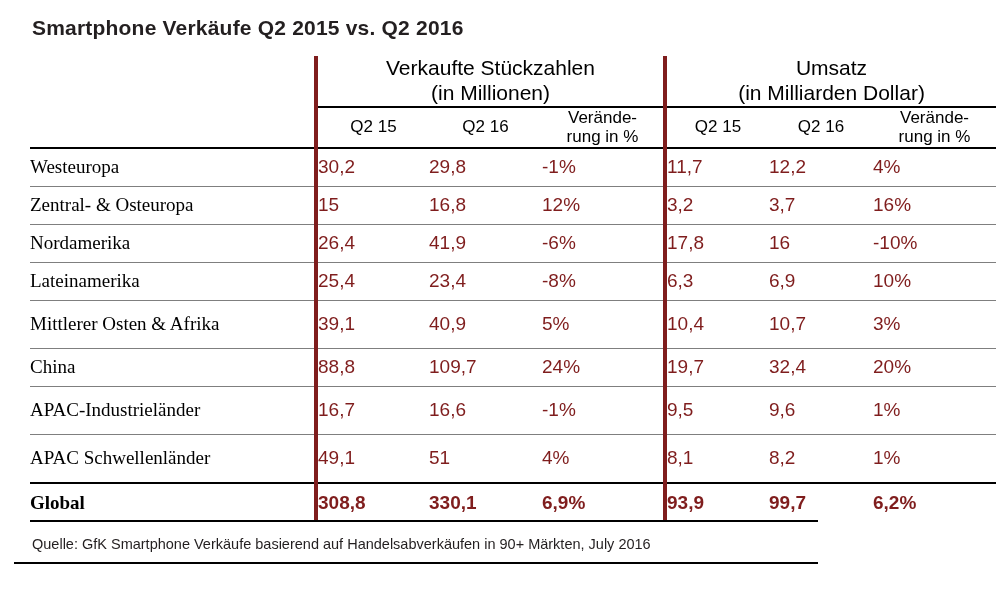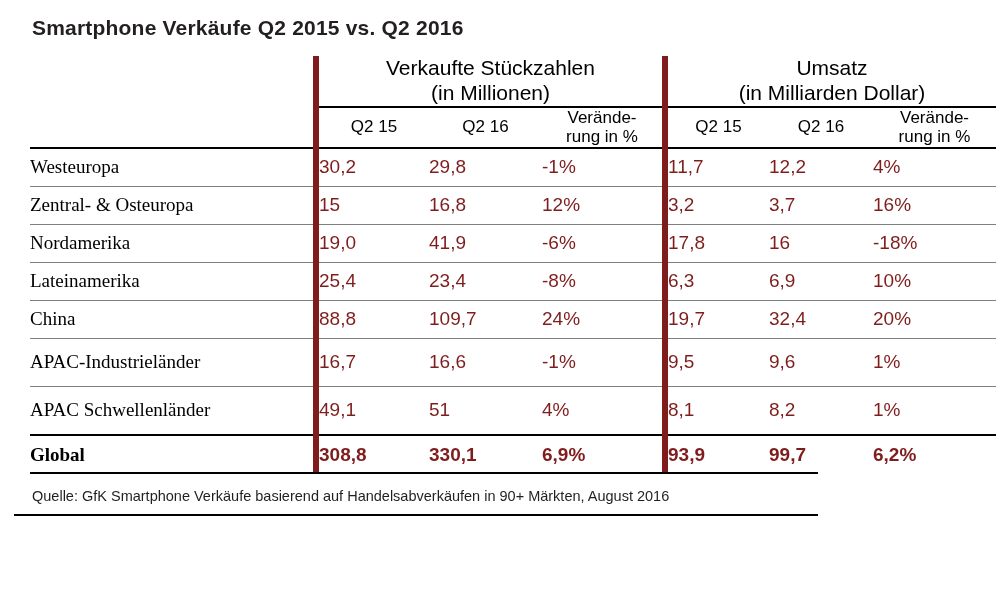--- a/index.html
+++ b/index.html
@@ -59,21 +59,21 @@
   .hdr-sub {
     text-align: center;
     font-size: 17px;
     font-weight: bold;
     line-height: 1.15;
     padding: 7px 4px 7px 4px;
   }
   .hdr-sub.chg { font-size: 17px; }
 
   
-  .vl-left  { border-left: 6px solid #7f1d1d; }
+  .vl-left  { border-left: 4px solid #7f1d1d; }
 
   .hdr-blank { border: none; }
 
   
   tr.rule-row td {
     border-top: 2px solid #000;
     height: 0;
     line-height: 0;
     font-size: 0;
     padding: 0;
@@ -205,38 +205,47 @@
           <td class="num vl-left">15</td>
           <td class="num">16,8</td>
           <td class="num">12%</td>
           <td class="num vl-left">3,2</td>
           <td class="num">3,7</td>
           <td class="num">16%</td>
         </tr>
 
         <tr class="drow">
           <td class="region">Nordamerika</td>
-          <td class="num vl-left">19,0</td>
+          <td class="num vl-left">26,4</td>
           <td class="num">41,9</td>
           <td class="num">-6%</td>
           <td class="num vl-left">17,8</td>
           <td class="num">16</td>
-          <td class="num">-18%</td>
+          <td class="num">-10%</td>
         </tr>
 
         <tr class="drow">
           <td class="region">Lateinamerika</td>
           <td class="num vl-left">25,4</td>
           <td class="num">23,4</td>
           <td class="num">-8%</td>
           <td class="num vl-left">6,3</td>
           <td class="num">6,9</td>
           <td class="num">10%</td>
         </tr>
 
+        <tr class="drow tall">
+          <td class="region">Mittlerer Osten &amp; Afrika</td>
+          <td class="num vl-left">39,1</td>
+          <td class="num">40,9</td>
+          <td class="num">5%</td>
+          <td class="num vl-left">10,4</td>
+          <td class="num">10,7</td>
+          <td class="num">3%</td>
+        </tr>
 
         <tr class="drow">
           <td class="region">China</td>
           <td class="num vl-left">88,8</td>
           <td class="num">109,7</td>
           <td class="num">24%</td>
           <td class="num vl-left">19,7</td>
           <td class="num">32,4</td>
           <td class="num">20%</td>
         </tr>
@@ -267,15 +276,15 @@
           <td class="num">330,1</td>
           <td class="num">6,9%</td>
           <td class="num vl-left">93,9</td>
           <td class="num">99,7</td>
           <td class="num">6,2%</td>
         </tr>
       </tbody>
     </table>
   </div>
 
-  <div class="source">Quelle: GfK Smartphone Verkäufe basierend auf Handelsabverkäufen in 90+ Märkten, August 2016</div>
+  <div class="source">Quelle: GfK Smartphone Verkäufe basierend auf Handelsabverkäufen in 90+ Märkten, July 2016</div>
   <hr class="footer-rule">
 </div>
 
 </body></html>

